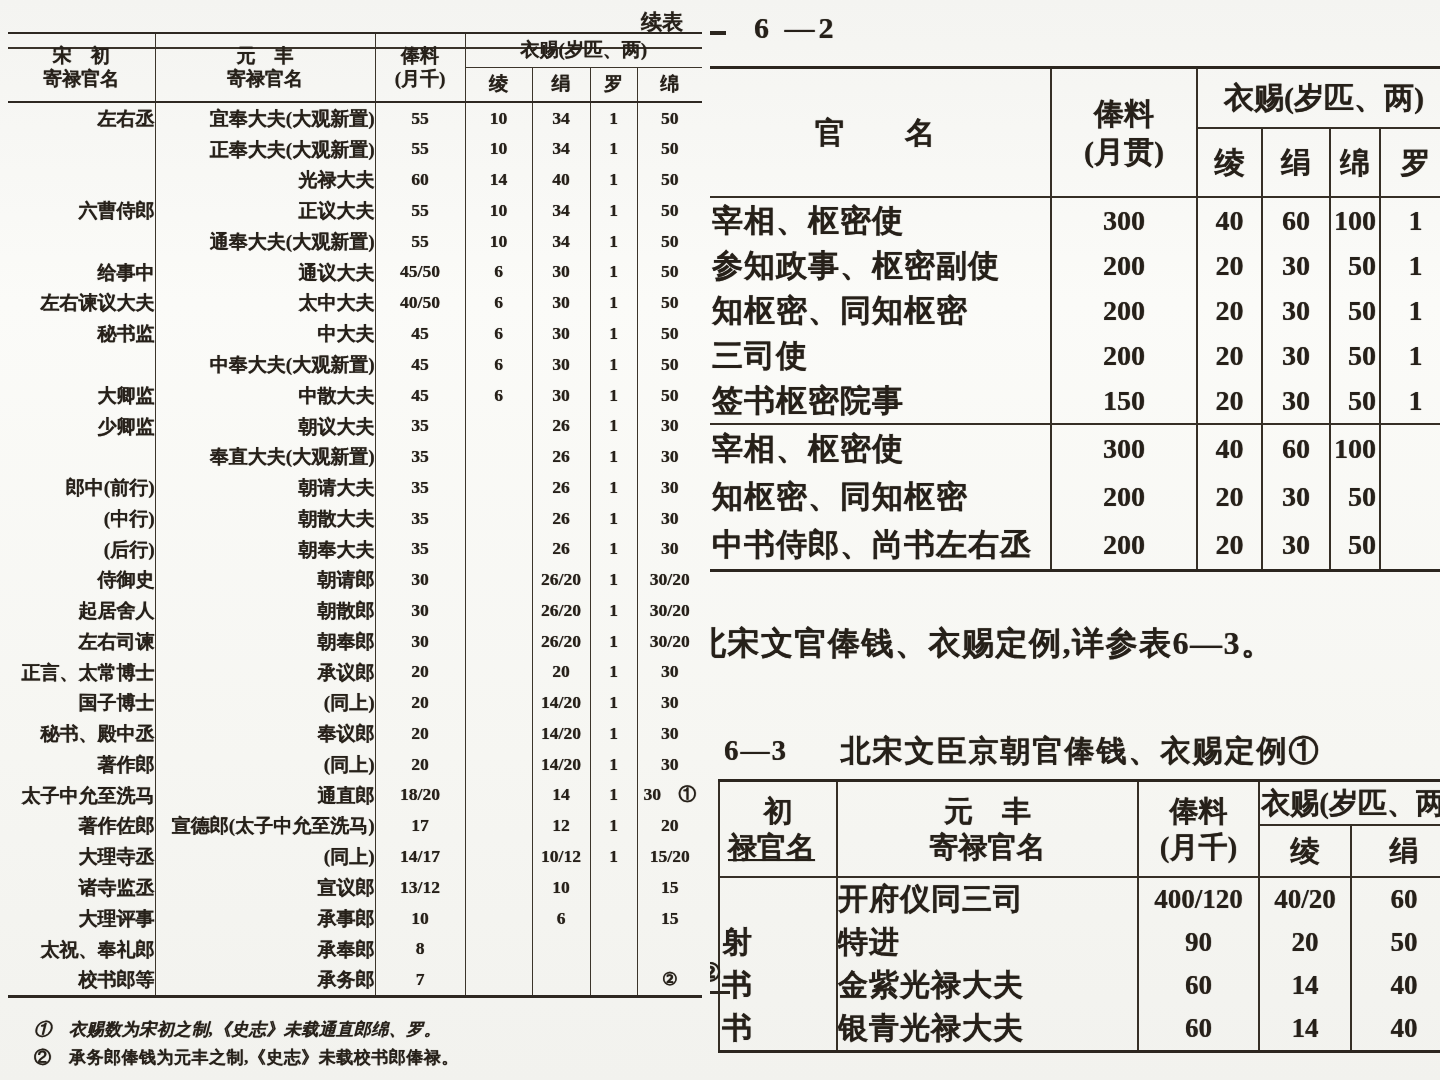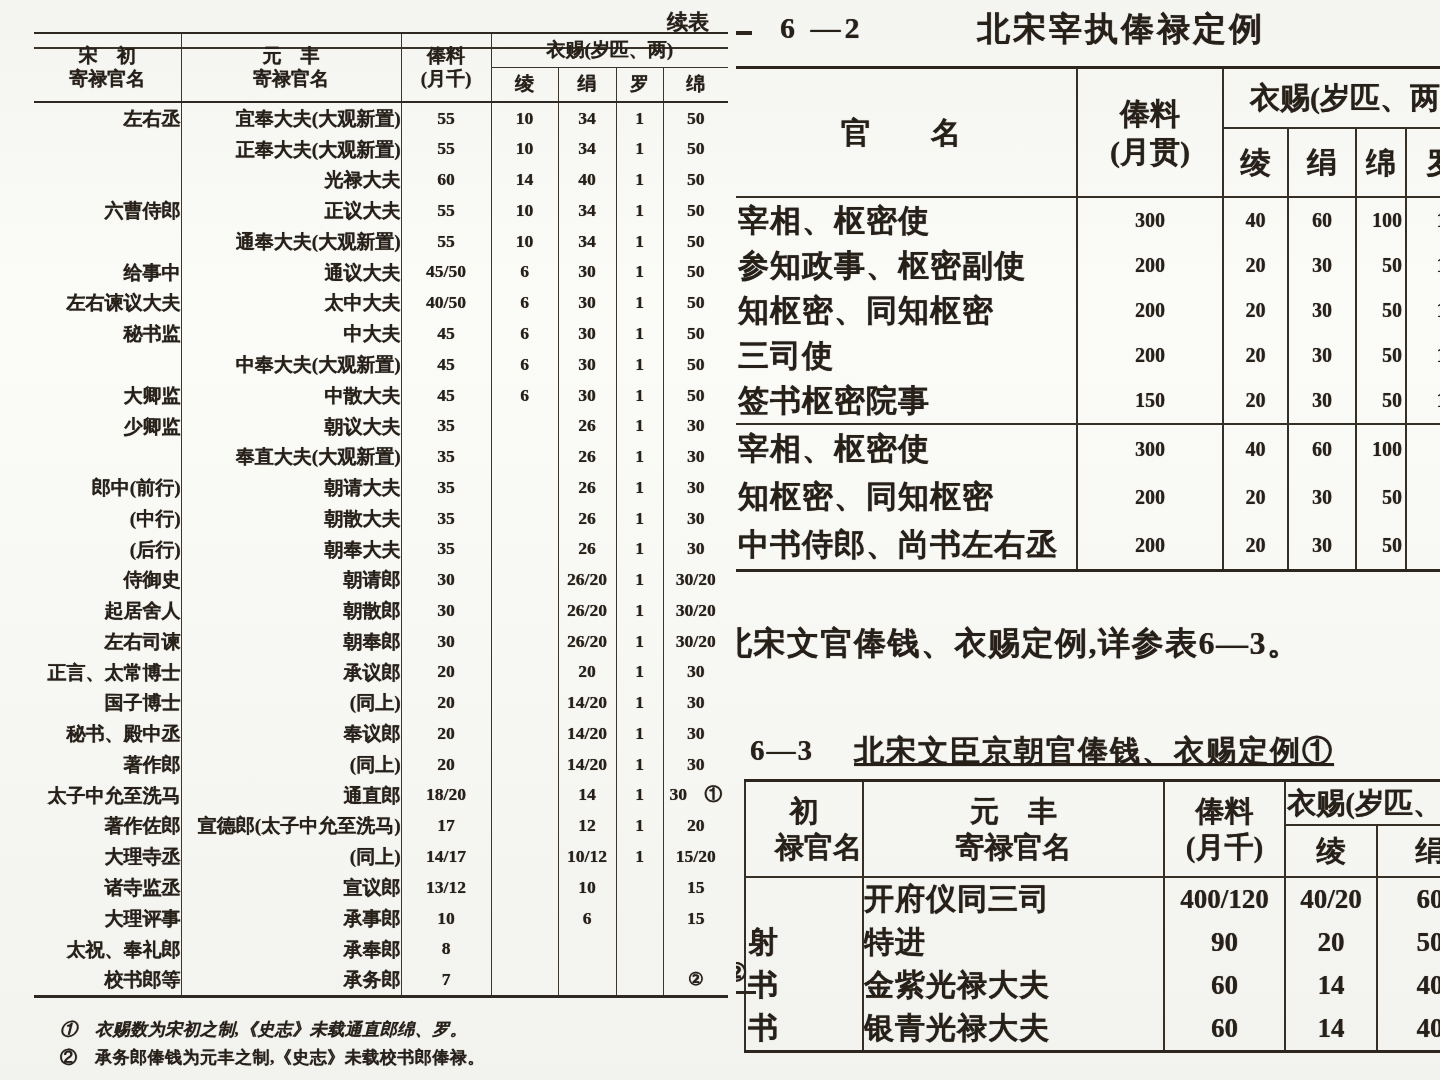--- a/index.html
+++ b/index.html
@@ -1,19 +1,19 @@
 <!DOCTYPE html>
 <html><head>
 <meta charset="utf-8">
 <style>
   html,body{margin:0;padding:0;}
   #page{position:relative;width:1440px;height:1080px;overflow:hidden;
     background:linear-gradient(180deg,#f4f4f1,#fbfbf8 28%,#f6f6f2 70%,#f2f2ee);
     font-family:"Liberation Serif","DejaVu Serif",serif;color:#262019;}
-  .soft{text-shadow:0 0 .8px rgba(40,34,27,.6), .4px .4px 0 rgba(40,34,27,.25);margin-left:26px;}
+  .soft{text-shadow:0 0 .8px rgba(40,34,27,.6), .4px .4px 0 rgba(40,34,27,.25);}
   
   #left-pane{position:absolute;left:0;top:0;width:710px;height:1080px;}
   #cont-label{position:absolute;left:641px;top:8px;font-size:21px;font-weight:bold;}
   #lt-topline2{position:absolute;left:8px;top:47px;width:694px;height:1.5px;background:#3a332a;}
   table.lt{position:absolute;left:8px;top:32px;width:694px;border-collapse:collapse;table-layout:fixed;
     border-top:2.5px solid #2e2822;border-bottom:3px solid #2e2822;}
   .lt th,.lt td{padding:0;margin:0;font-weight:bold;overflow:hidden;white-space:nowrap;}
   .lt thead{border-bottom:2.2px solid #2e2822;}
   .lt thead th{font-size:19px;height:33px;text-align:center;vertical-align:middle;line-height:1.2;}
   .lt thead th span{display:block;}
@@ -30,36 +30,36 @@
   table.rt{position:absolute;border-collapse:collapse;table-layout:fixed;
     border-top:3px solid #2c261f;border-bottom:3.2px solid #2c261f;}
   .rt th,.rt td{padding:0;font-weight:bold;overflow:hidden;white-space:nowrap;vertical-align:middle;}
   .rt .bl{border-left:2px solid #362f26;}
   .rt .bb{border-bottom:2px solid #362f26;}
   .rt thead{border-bottom:2.2px solid #362f26;}
   #t62{left:-10px;top:66px;width:750px;}
   #t62 thead th{font-size:30px;text-align:center;line-height:1.25;}
   #t62 thead tr.r1 th{height:58px;}
   #t62 thead tr.r2 th{height:67px;}
-  #t62 tbody td{height:45px;font-size:20px;text-align:center;}
+  #t62 tbody td{height:45px;font-size:28px;text-align:center;}
   #t62 tbody.g2 td{height:48px;}
   #t62 tbody.g2{border-top:2.5px solid #362f26;}
   #t62 td.nm{font-size:31px;text-align:left;padding-left:12px;letter-spacing:1px;}
   #t62 td.rj{text-align:right;padding-right:3px;}
   #note-62{left:-16px;top:622px;font-size:32px;font-weight:bold;letter-spacing:1.5px;}
   #t63-label{left:14px;top:734px;font-size:29px;font-weight:bold;letter-spacing:2px;}
-  #t63-title{left:118px;top:731px;width:505px;font-size:30px;font-weight:bold;letter-spacing:2px;text-decoration:underline;}
+  #t63-title{left:118px;top:731px;width:505px;text-align:center;font-size:30px;font-weight:bold;letter-spacing:2px;}
   #t63{left:8px;top:779px;width:737px;border-left:2.2px solid #362f26;}
   #t63 thead th{font-size:29px;text-align:center;line-height:1.25;}
   #t63 thead tr.r1 th{height:42px;}
   #t63 thead tr.r2 th{height:50px;}
   #t63 tbody td{height:43px;font-size:27px;text-align:center;}
   #t63 td.nm{font-size:30px;text-align:left;padding-left:0;letter-spacing:1px;}
   #t63 td.stub{font-size:30px;text-align:left;padding-left:2px;}
-  #t63 .shiftl{display:block;margin-left:-13px;text-align:right;}
+  #t63 .shiftl{display:block;margin-left:-13px;text-align:center;text-decoration:underline;}
   .frag{left:-11px;font-size:25px;font-weight:bold;}
   #frag-line{left:-10px;top:991px;width:30px;height:2.5px;background:#2c261f;}
   
   .footnote{position:absolute;left:34px;font-size:17px;font-weight:bold;letter-spacing:.5px;white-space:nowrap;}
   #fn1{top:1018px;font-style:italic;} #fn2{top:1046px;}
 </style>
 </head>
 <body>
 
 <div id="page">
@@ -367,21 +367,20 @@
         </tbody>
     </table>
 
     <div id="fn1" class="footnote">①　衣赐数为宋初之制,《史志》未载通直郎绵、罗。</div>
     <div id="fn2" class="footnote">②　承务郎俸钱为元丰之制,《史志》未载校书郎俸禄。</div>
   </div>
 
   <div id="right-pane" class="soft">
     <div id="t62-dash" class="rp-abs"></div>
     <div id="t62-label" class="rp-abs">6 —2</div>
-    <div id="t62-title" class="rp-abs">北宋宰执俸禄定例</div>
 
     <table id="t62" class="rt">
       <colgroup>
         <col style="width:351px">
           <col style="width:146px">
           <col style="width:65px">
         <col style="width:68px">
           <col style="width:50px">
           <col style="width:70px">
       </colgroup>

